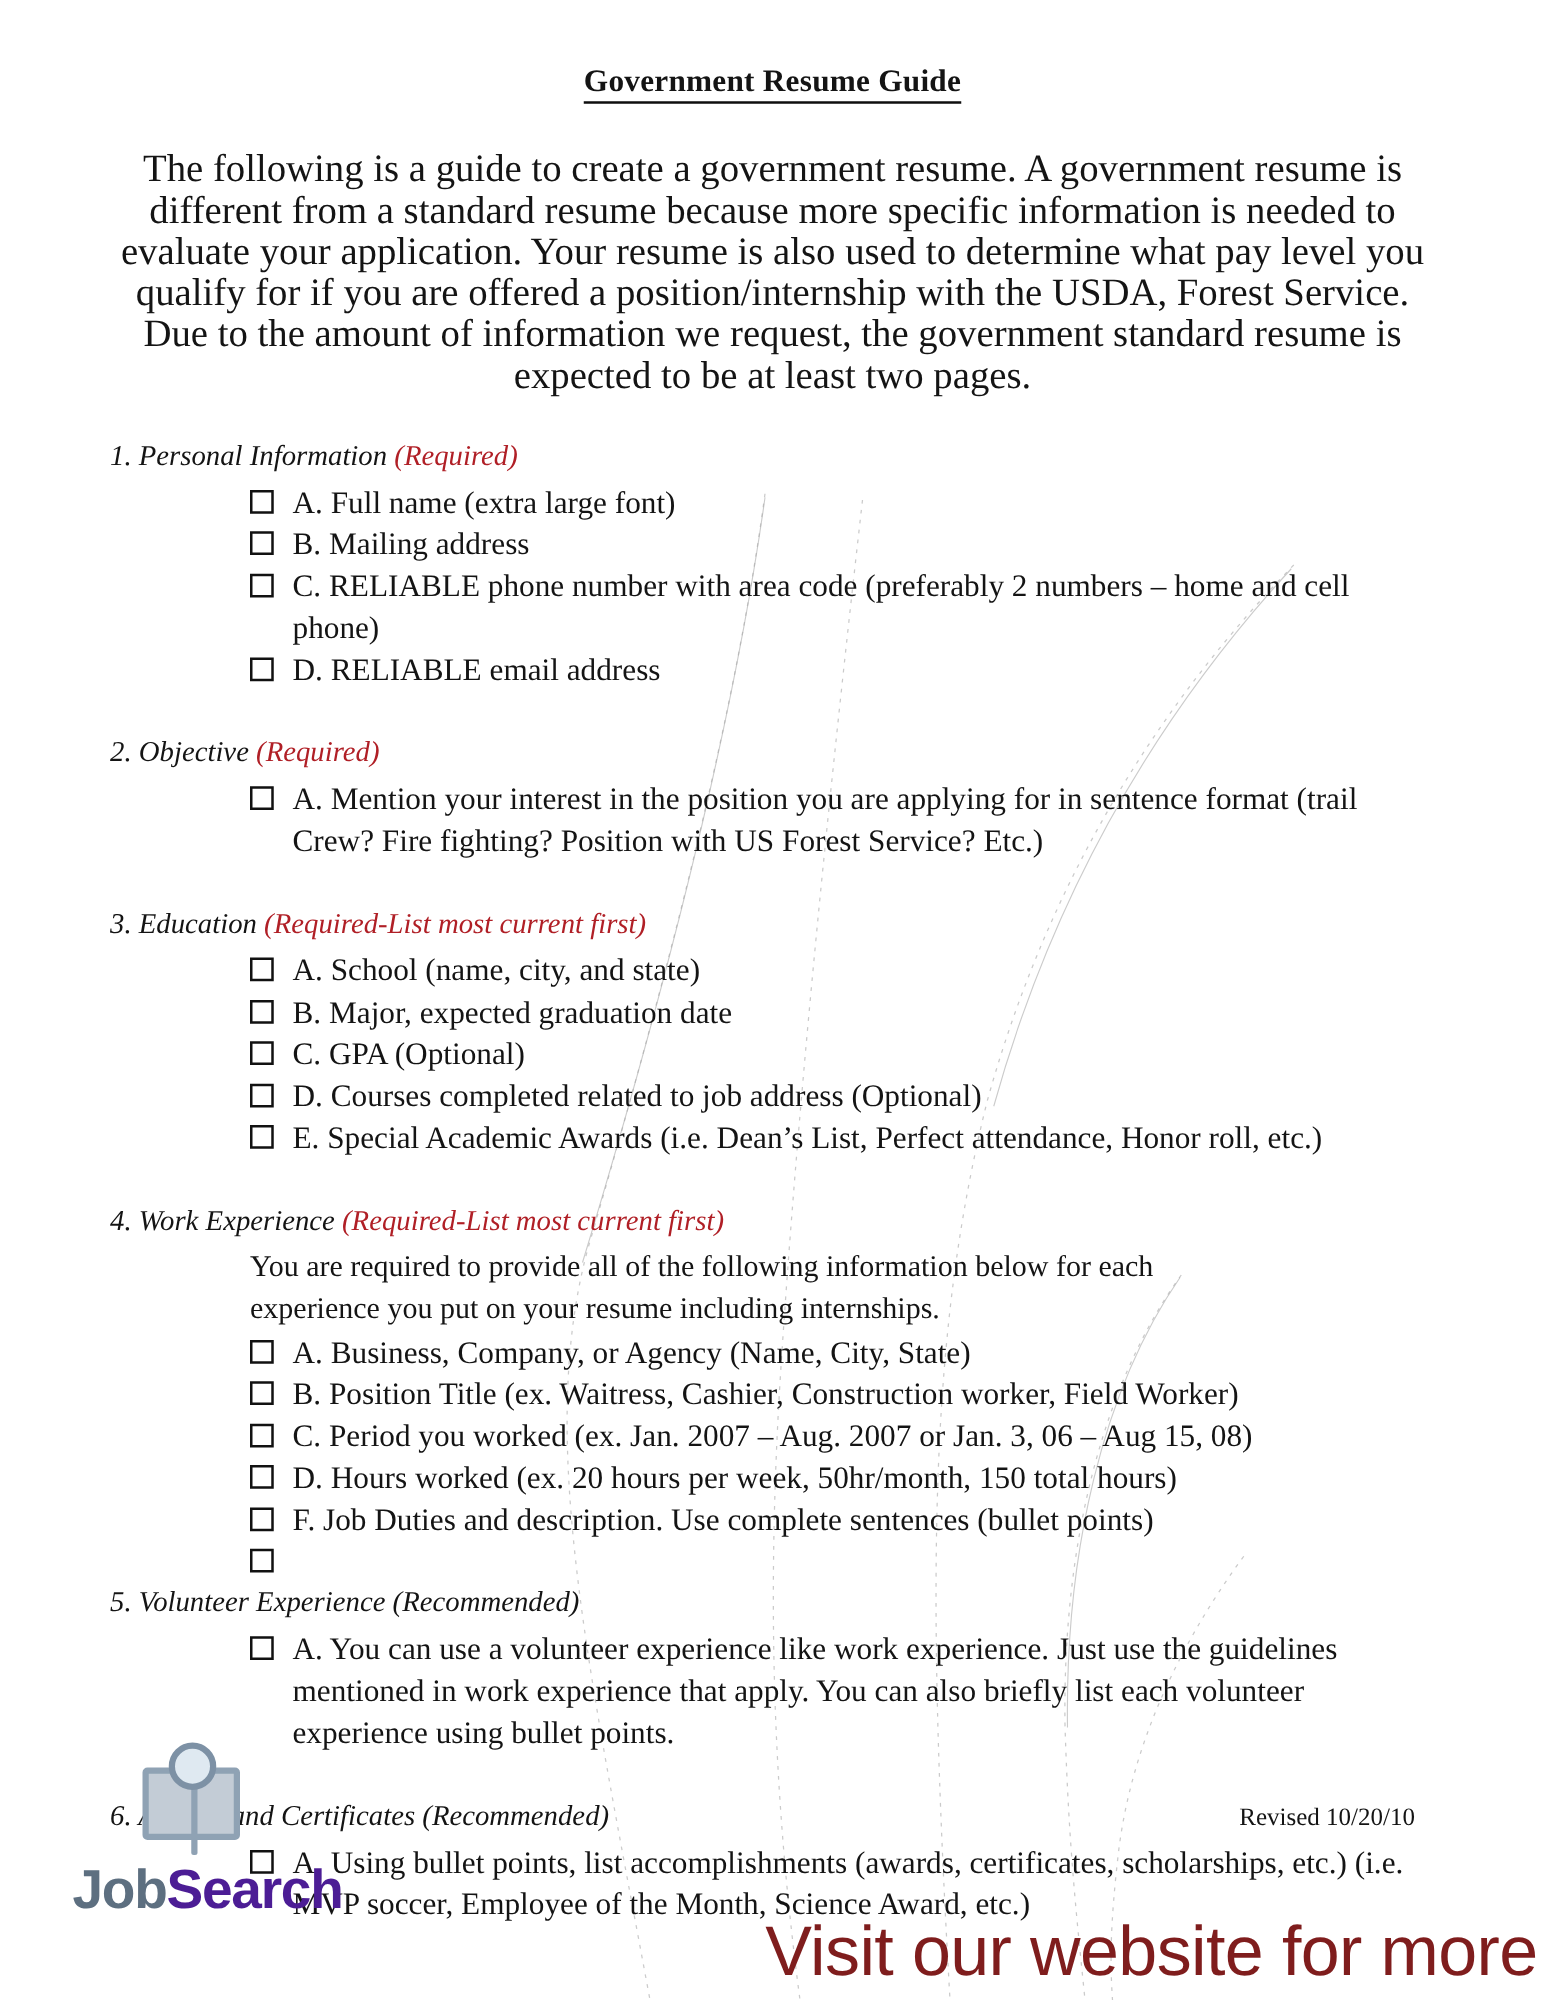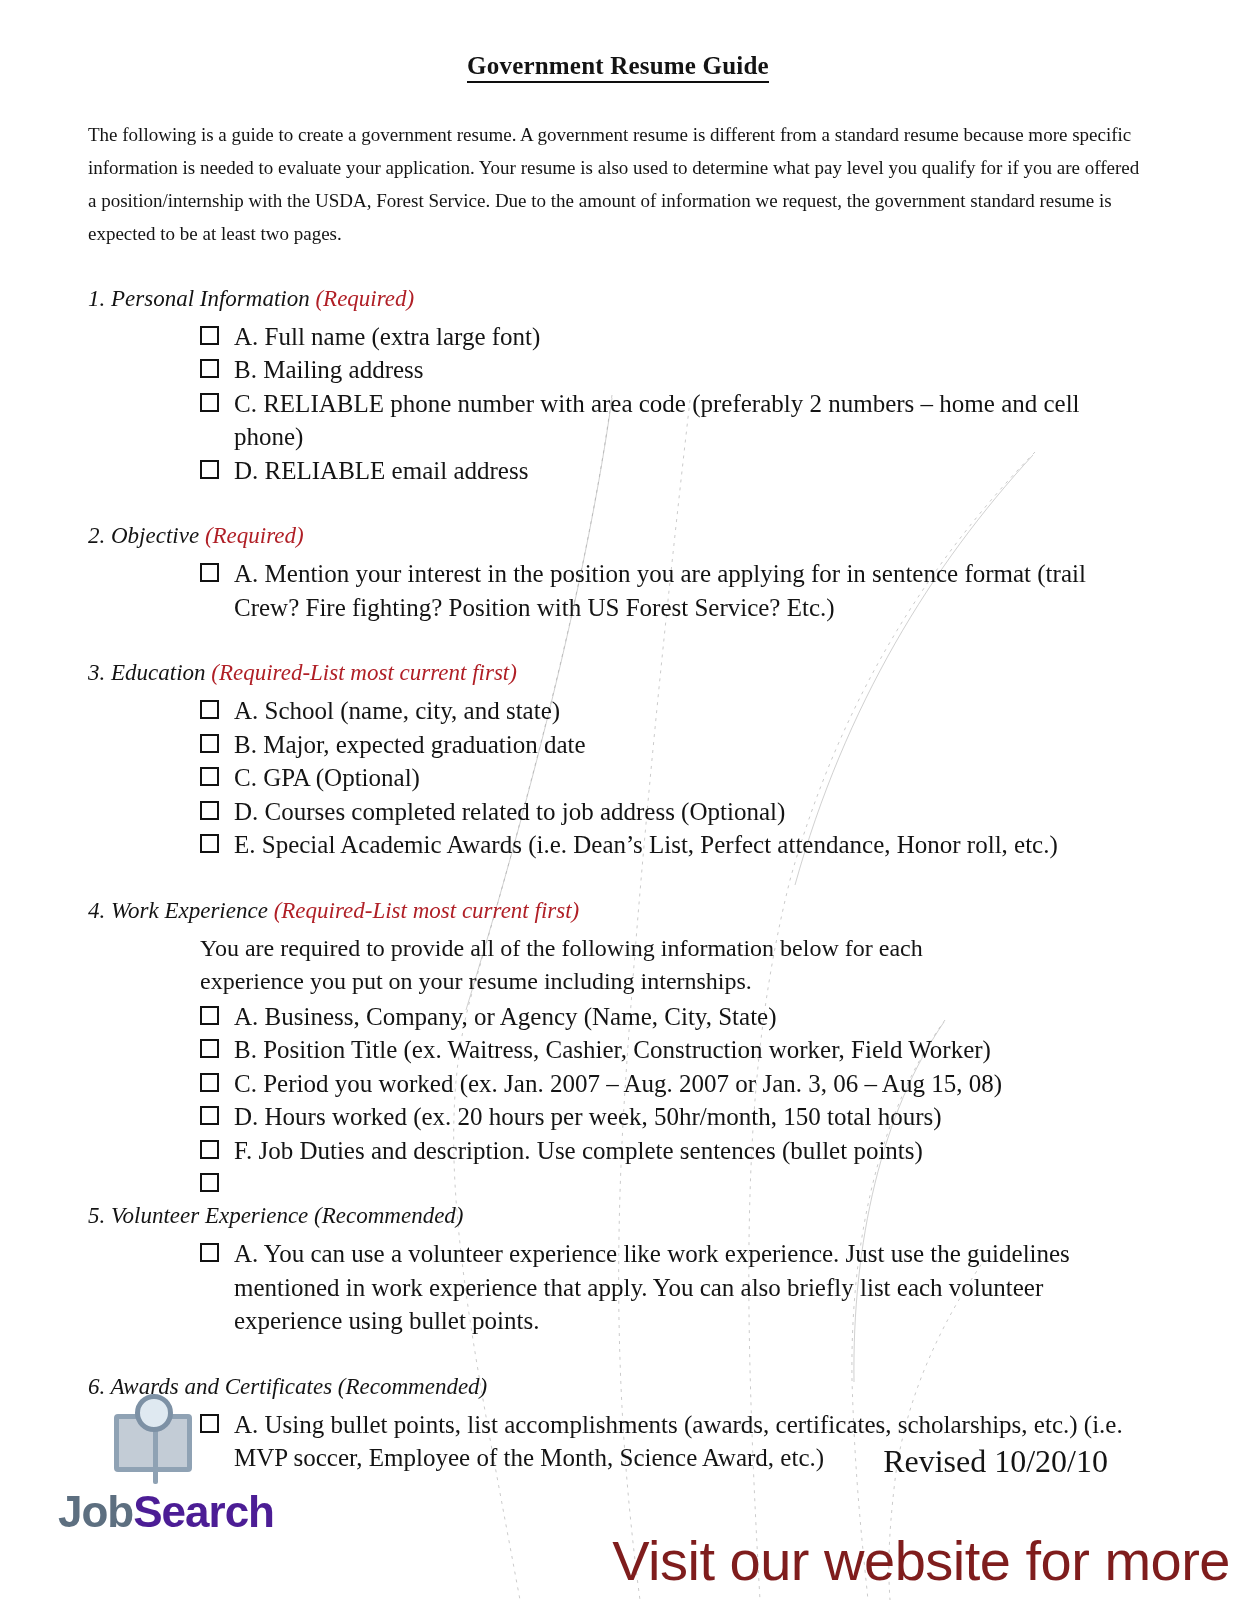--- a/index.html
+++ b/index.html
@@ -40,23 +40,23 @@
     padding: 0;
     line-height: 1.1;
   }
   .doc-title span.u {
     border-bottom: 2.5px solid #0e0e0e;
     padding-bottom: 2px;
   }
 
   .intro {
     margin: 38px 88px 0 88px;
-    font-size: 19px;
+    font-size: 31px;
     line-height: 33px;
-    text-align: left;
+    text-align: center;
   }
 
   .section {
     margin: 0 0 0 0;
   }
   .sec-head {
     margin: 34px 0 6px 88px;
     font-size: 23px;
     font-weight: normal;
     font-style: italic;
@@ -151,23 +151,23 @@
     font-size: 44px;
     font-weight: bold;
     letter-spacing: -1px;
     line-height: 1;
   }
   .logo-word .w1 { color: #5d6f80; }
   .logo-word .w2 { color: #4c1d95; }
 
   .revised {
     position: absolute;
-    right: 128px;
+    right: 104px;
     top: 1443px;
-    font-size: 32px;
+    font-size: 20px;
     z-index: 6;
   }
 
   .banner {
     position: absolute;
     left: 0;
     right: 0;
     bottom: 8px;
     text-align: right;
     padding-right: 6px;

